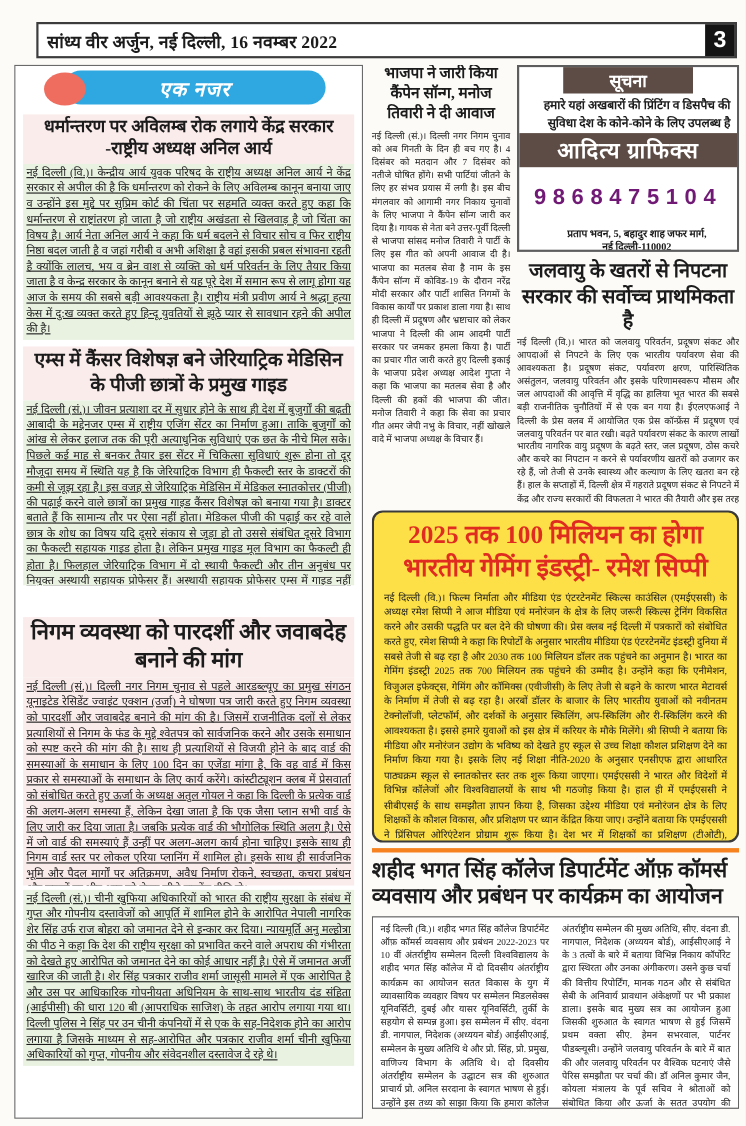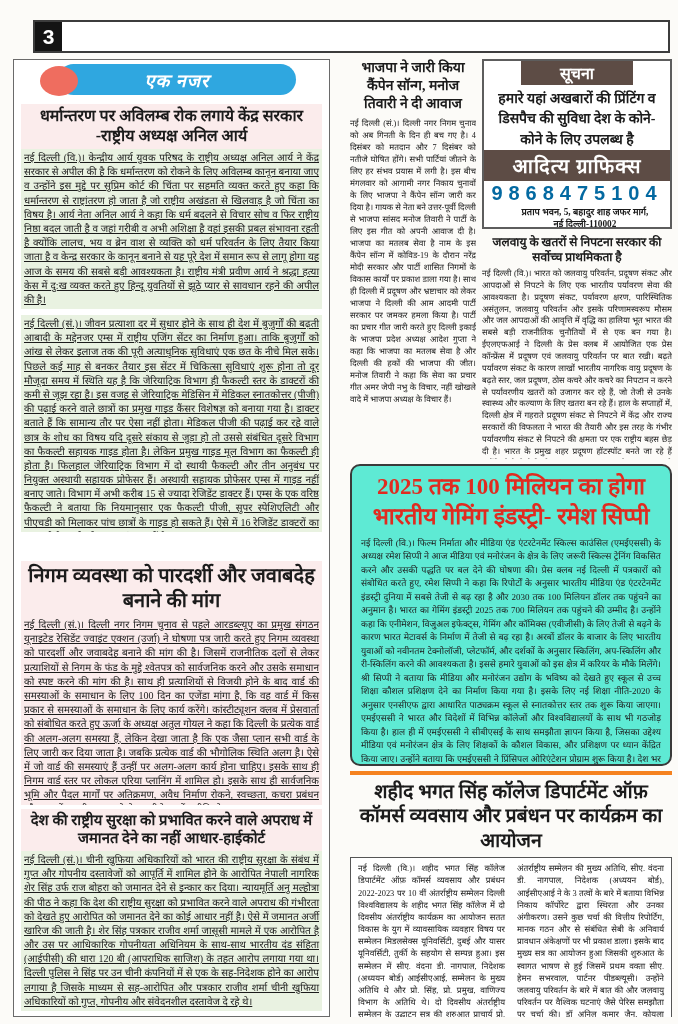--- a/index.html
+++ b/index.html
@@ -12,21 +12,21 @@
   body{font-family:"Liberation Serif","DejaVu Serif",serif;color:var(--ink);}
   .page{width:678px;height:1024px;background:#fcfbf8;margin:0 auto;position:relative;overflow:hidden;
         padding:20px 6px 8px 13px;}
   
   .masthead{margin:0 2px 6px 20px;border:2px solid #3c3c3c;background:#fff;
             display:flex;align-items:stretch;justify-content:space-between;height:33px;}
   .mast-title{font-weight:bold;font-size:16px;padding:5px 8px 0 8px;letter-spacing:.2px;}
   .page-num{background:#141414;color:#fff;font-weight:bold;font-size:21px;width:27px;
             display:flex;align-items:center;justify-content:center;font-family:"Liberation Sans",sans-serif;}
   
-  .content{display:flex;gap:20px;height:958px;}
+  .content{display:flex;gap:8px;height:958px;}
   .col-left{width:317px;border:1px solid #6a6a6a;background:#fff;padding:4px 4px;flex:none;
             display:flex;flex-direction:column;gap:3px;overflow:hidden;}
   .col-rightwrap{flex:1;display:flex;flex-direction:column;gap:5px;overflow:hidden;}
   .top-row{display:flex;gap:6px;height:400px;overflow:hidden;}
   
   .banner-row{position:relative;height:34px;flex:none;margin-bottom:2px;}
   .red-circle{position:absolute;left:22px;top:2px;width:38px;height:30px;border-radius:50%;
               background:var(--circle-red);z-index:2;}
   .banner{position:absolute;left:40px;top:0;width:238px;height:31px;background:var(--banner-blue);
           border-radius:16px;display:flex;align-items:center;justify-content:center;z-index:1;}
@@ -42,78 +42,79 @@
   
   .col-mid{width:126px;flex:none;overflow:hidden;}
   .mid-head{text-align:center;font-size:14px;line-height:1.3;margin-bottom:4px;}
   .col-mid .body{font-size:8.3px;line-height:1.45;text-align:justify;}
   
   .col-right{flex:1;overflow:hidden;display:flex;flex-direction:column;gap:6px;}
   .notice-box{border:2px solid #5d5d5d;background:#fff;flex:none;height:170px;overflow:hidden;
               text-align:center;}
   .notice-head{background:var(--ad-brown);color:#fff;font-weight:bold;font-size:16px;
                width:60%;margin:0 auto;padding:1px 0;}
-  .notice-text{font-weight:bold;font-size:14px;line-height:1.45;padding:4px 6px 0;}
+  .notice-text{font-weight:bold;font-size:11px;line-height:1.45;padding:4px 6px 0;text-align:right;}
   .notice-contact{font-weight:bold;font-size:9.5px;padding:2px 0 3px;}
   .brand-bar{background:var(--ad-brown);color:#fff;font-weight:bold;font-size:20px;
              padding:2px 0;letter-spacing:1px;}
-  .phone{font-weight:bold;font-size:20px;letter-spacing:6px;color:#0369a1;padding:1px 0;
+  .phone{font-weight:bold;font-size:20px;letter-spacing:6px;color:#701a75;padding:16px 0;
          font-family:"Liberation Sans",sans-serif;}
   .addr{font-weight:bold;font-size:9.3px;line-height:1.35;padding-left:16px;}
   .jalvayu{overflow:hidden;flex:1;}
-  .jalvayu h2{text-align:center;font-size:12px;line-height:1.25;margin-bottom:3px;}
+  .jalvayu h2{text-align:center;font-size:18px;line-height:1.25;margin-bottom:3px;}
   .jalvayu .body{font-size:8.3px;line-height:1.43;text-align:justify;}
   
   .gaming-box{border:2px solid #3a3a3a;border-radius:10px;height:302px;overflow:hidden;
-              padding:6px 9px;background:#5eead4;flex:none;}
+              padding:6px 9px;background:#fde047;flex:none;}
   .gaming-head{color:var(--headline-red);text-align:center;font-size:23px;line-height:1.3;
                margin-bottom:5px;}
   .gaming-body{font-size:9px;line-height:1.5;text-align:justify;}
   
   .shahid{flex:1;overflow:hidden;}
   .orange-rule{height:4px;background:var(--rule-orange);margin-bottom:5px;}
-  .shahid-head{text-align:center;font-size:19.5px;line-height:1.25;margin-bottom:4px;}
+  .shahid-head{text-align:left;font-size:19.5px;line-height:1.25;margin-bottom:4px;}
   .shahid-body-box{border:1px solid #555;padding:5px 7px;height:175px;overflow:hidden;background:#fff;}
   .two-col{column-count:2;column-gap:12px;font-size:8.4px;line-height:1.45;text-align:justify;}
 </style>
 </head>
 <body>
 
 <div class="page">
 
   <header class="masthead">
+    <span class="mast-title">सांध्य वीर अर्जुन, नई दिल्ली, 16 नवम्बर 2022</span>
     <span class="page-num">3</span>
   </header>
 
   <div class="content">
 
     <aside class="col-left">
       <div class="banner-row">
         <span class="red-circle"></span>
         <div class="banner">
           <span>एक नजर</span>
         </div>
       </div>
 
       <article class="story t-green h-a1">
         <h2>धर्मान्तरण पर अविलम्ब रोक लगाये केंद्र सरकार -राष्ट्रीय अध्यक्ष अनिल आर्य</h2>
         <p class="body">नई दिल्ली (वि.)। केन्द्रीय आर्य युवक परिषद के राष्ट्रीय अध्यक्ष अनिल आर्य ने केंद्र सरकार से अपील की है कि धर्मान्तरण को रोकने के लिए अविलम्ब कानून बनाया जाए व उन्होंने इस मुद्दे पर सुप्रिम कोर्ट की चिंता पर सहमति व्यक्त करते हुए कहा कि धर्मान्तरण से राष्ट्रांतरण हो जाता है जो राष्ट्रीय अखंडता से खिलवाड़ है जो चिंता का विषय है। आर्य नेता अनिल आर्य ने कहा कि धर्म बदलने से विचार सोच व फिर राष्ट्रीय निष्ठा बदल जाती है व जहां गरीबी व अभी अशिक्षा है वहां इसकी प्रबल संभावना रहती है क्योंकि लालच, भय व ब्रेन वाश से व्यक्ति को धर्म परिवर्तन के लिए तैयार किया जाता है व केन्द्र सरकार के कानून बनाने से यह पूरे देश में समान रूप से लागू होगा यह आज के समय की सबसे बड़ी आवश्यकता है। राष्ट्रीय मंत्री प्रवीण आर्य ने श्रद्धा हत्या केस में दु:ख व्यक्त करते हुए हिन्दू युवतियों से झूठे प्यार से सावधान रहने की अपील की है।</p>
       </article>
 
       <article class="story t-green h-a2">
+        <h2>एम्स में कैंसर विशेषज्ञ बने जेरियाट्रिक मेडिसिन के पीजी छात्रों के प्रमुख गाइड</h2>
         <p class="body">नई दिल्ली (सं.)। जीवन प्रत्याशा दर में सुधार होने के साथ ही देश में बुजुर्गों की बढ़ती आबादी के मद्देनजर एम्स में राष्ट्रीय एजिंग सेंटर का निर्माण हुआ। ताकि बुजुर्गों को आंख से लेकर इलाज तक की पूरी अत्याधुनिक सुविधाएं एक छत के नीचे मिल सके। पिछले कई माह से बनकर तैयार इस सेंटर में चिकित्सा सुविधाएं शुरू होना तो दूर मौजूदा समय में स्थिति यह है कि जेरियाट्रिक विभाग ही फैकल्टी स्तर के डाक्टरों की कमी से जूझ रहा है। इस वजह से जेरियाट्रिक मेडिसिन में मेडिकल स्नातकोत्तर (पीजी) की पढ़ाई करने वाले छात्रों का प्रमुख गाइड कैंसर विशेषज्ञ को बनाया गया है। डाक्टर बताते हैं कि सामान्य तौर पर ऐसा नहीं होता। मेडिकल पीजी की पढ़ाई कर रहे वाले छात्र के शोध का विषय यदि दूसरे संकाय से जुड़ा हो तो उससे संबंधित दूसरे विभाग का फैकल्टी सहायक गाइड होता है। लेकिन प्रमुख गाइड मूल विभाग का फैकल्टी ही होता है। फिलहाल जेरियाट्रिक विभाग में दो स्थायी फैकल्टी और तीन अनुबंध पर नियुक्त अस्थायी सहायक प्रोफेसर हैं। अस्थायी सहायक प्रोफेसर एम्स में गाइड नहीं बनाए जाते। विभाग में अभी करीब 15 से ज्यादा रेजिडेंट डाक्टर हैं। एम्स के एक वरिष्ठ फैकल्टी ने बताया कि नियमानुसार एक फैकल्टी पीजी, सुपर स्पेशिएलिटी और पीएचडी को मिलाकर पांच छात्रों के गाइड हो सकते हैं। ऐसे में 16 रेजिडेंट डाक्टरों का गाइड दो फैकल्टी को बनाना संभव नहीं है।</p>
       </article>
 
       <article class="story t-pink h-a3">
         <h2>निगम व्यवस्था को पारदर्शी और जवाबदेह बनाने की मांग</h2>
         <p class="body">नई दिल्ली (सं.)। दिल्ली नगर निगम चुनाव से पहले आरडब्ल्यूए का प्रमुख संगठन यूनाइटेड रेसिडेंट ज्वाइंट एक्शन (उर्जा) ने घोषणा पत्र जारी करते हुए निगम व्यवस्था को पारदर्शी और जवाबदेह बनाने की मांग की है। जिसमें राजनीतिक दलों से लेकर प्रत्याशियों से निगम के फंड के मुद्दे श्वेतपत्र को सार्वजनिक करने और उसके समाधान को स्पष्ट करने की मांग की है। साथ ही प्रत्याशियों से विजयी होने के बाद वार्ड की समस्याओं के समाधान के लिए 100 दिन का एजेंडा मांगा है, कि वह वार्ड में किस प्रकार से समस्याओं के समाधान के लिए कार्य करेंगे। कांस्टीट्यूशन क्लब में प्रेसवार्ता को संबोधित करते हुए ऊर्जा के अध्यक्ष अतुल गोयल ने कहा कि दिल्ली के प्रत्येक वार्ड की अलग-अलग समस्या हैं, लेकिन देखा जाता है कि एक जैसा प्लान सभी वार्ड के लिए जारी कर दिया जाता है। जबकि प्रत्येक वार्ड की भौगोलिक स्थिति अलग है। ऐसे में जो वार्ड की समस्याएं हैं उन्हीं पर अलग-अलग कार्य होना चाहिए। इसके साथ ही निगम वार्ड स्तर पर लोकल एरिया प्लानिंग में शामिल हो। इसके साथ ही सार्वजनिक भूमि और पैदल मार्गों पर अतिक्रमण, अवैध निर्माण रोकने, स्वच्छता, कचरा प्रबंधन और सड़कों पर भीड़-भाड़ को लेकर जीरो टालरेंस नीति हो।</p>
       </article>
 
       <article class="story t-green h-a4">
-        <h2>देश की राष्ट्रीय सुरक्षा को प्रभावित करने वाले अपराध में जमानत देने का नहीं आधार-हाईकोर्ट</h2>
         <p class="body">नई दिल्ली (सं.)। चीनी खुफिया अधिकारियों को भारत की राष्ट्रीय सुरक्षा के संबंध में गुप्त और गोपनीय दस्तावेजों को आपूर्ति में शामिल होने के आरोपित नेपाली नागरिक शेर सिंह उर्फ राज बोहरा को जमानत देने से इन्कार कर दिया। न्यायमूर्ति अनु मल्होत्रा की पीठ ने कहा कि देश की राष्ट्रीय सुरक्षा को प्रभावित करने वाले अपराध की गंभीरता को देखते हुए आरोपित को जमानत देने का कोई आधार नहीं है। ऐसे में जमानत अर्जी खारिज की जाती है। शेर सिंह पत्रकार राजीव शर्मा जासूसी मामले में एक आरोपित है और उस पर आधिकारिक गोपनीयता अधिनियम के साथ-साथ भारतीय दंड संहिता (आईपीसी) की धारा 120 बी (आपराधिक साजिश) के तहत आरोप लगाया गया था। दिल्ली पुलिस ने सिंह पर उन चीनी कंपनियों में से एक के सह-निदेशक होने का आरोप लगाया है जिसके माध्यम से सह-आरोपित और पत्रकार राजीव शर्मा चीनी खुफिया अधिकारियों को गुप्त, गोपनीय और संवेदनशील दस्तावेज दे रहे थे।</p>
       </article>
     </aside>
 
     <div class="col-rightwrap">
 
       <div class="top-row">
 
         <article class="col-mid">
           <h2 class="mid-head">भाजपा ने जारी किया कैंपेन सॉन्ग, मनोज तिवारी ने दी आवाज</h2>

